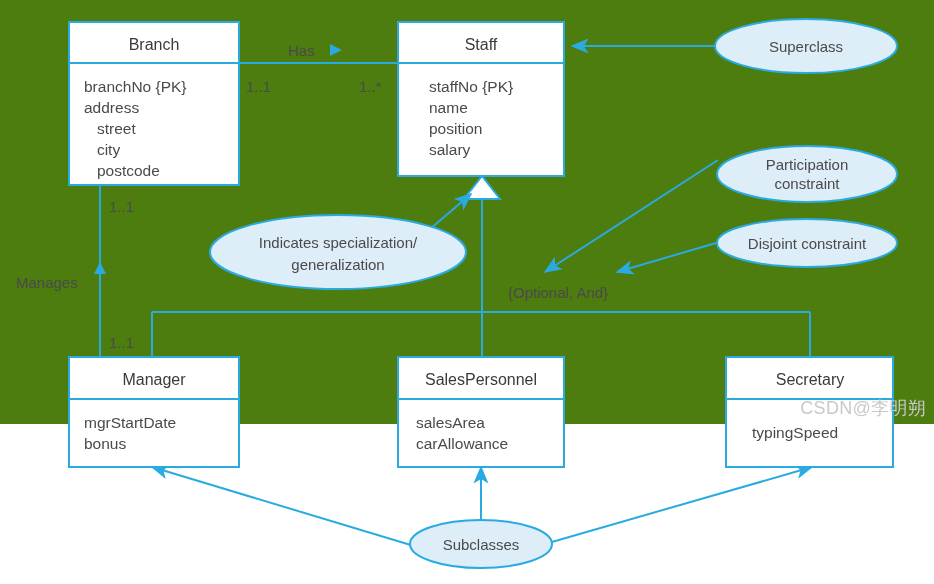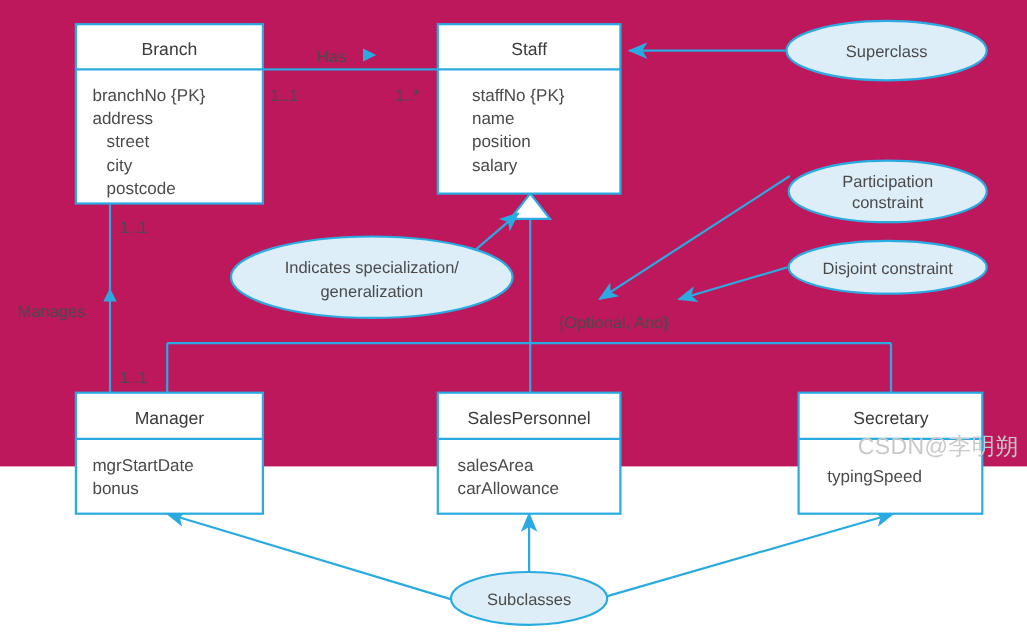--- a/index.html
+++ b/index.html
@@ -10,21 +10,21 @@
   body {
     width: 934px;
     height: 584px;
     font-family: "Liberation Sans", sans-serif;
     overflow: hidden;
   }
   #diagram-root {
     position: relative;
     width: 934px;
     height: 424px;
-    background: #be185d;
+    background: #4d7c0f;
   }
   svg#uml-canvas {
     position: absolute;
     top: 0;
     left: 0;
     width: 934px;
     height: 584px;
     display: block;
   }
   .ent-rect {
@@ -80,21 +80,21 @@
   }
   .solid-tri {
     fill: #29abe2;
     stroke: none;
   }
   .watermark {
     position: absolute;
     right: 8px;
     bottom: 4px;
     font-family: "Liberation Sans", sans-serif;
-    font-size: 21px;
+    font-size: 18px;
     color: #c9c9c9;
     letter-spacing: 0.3px;
     user-select: none;
   }
 </style>
 </head>
 <body>
 
 <div id="diagram-root">
 

